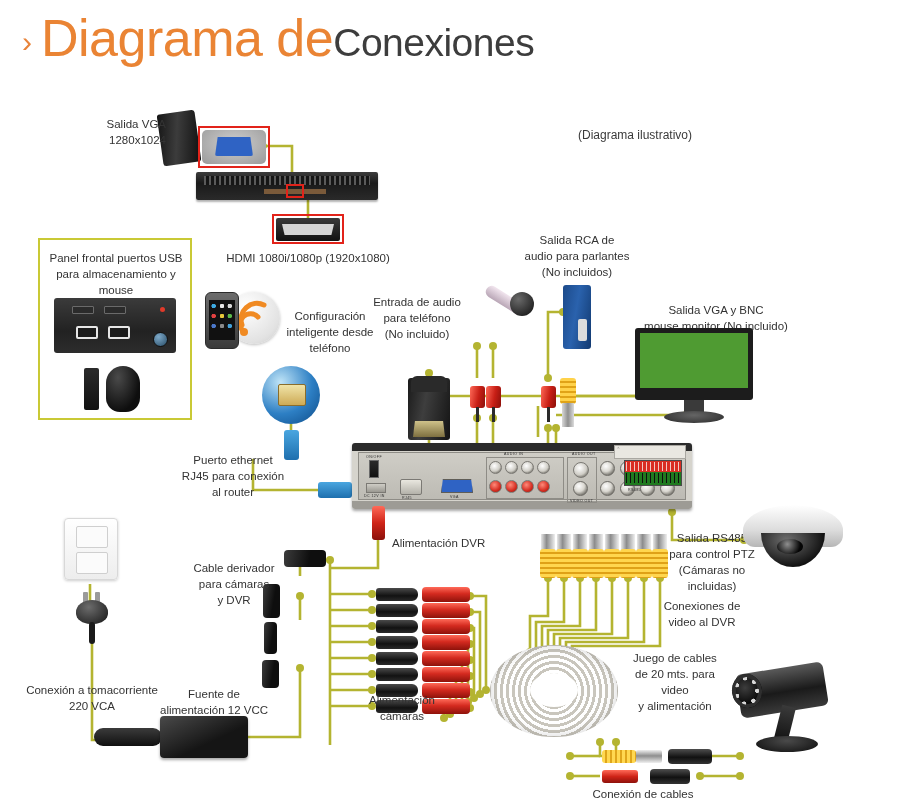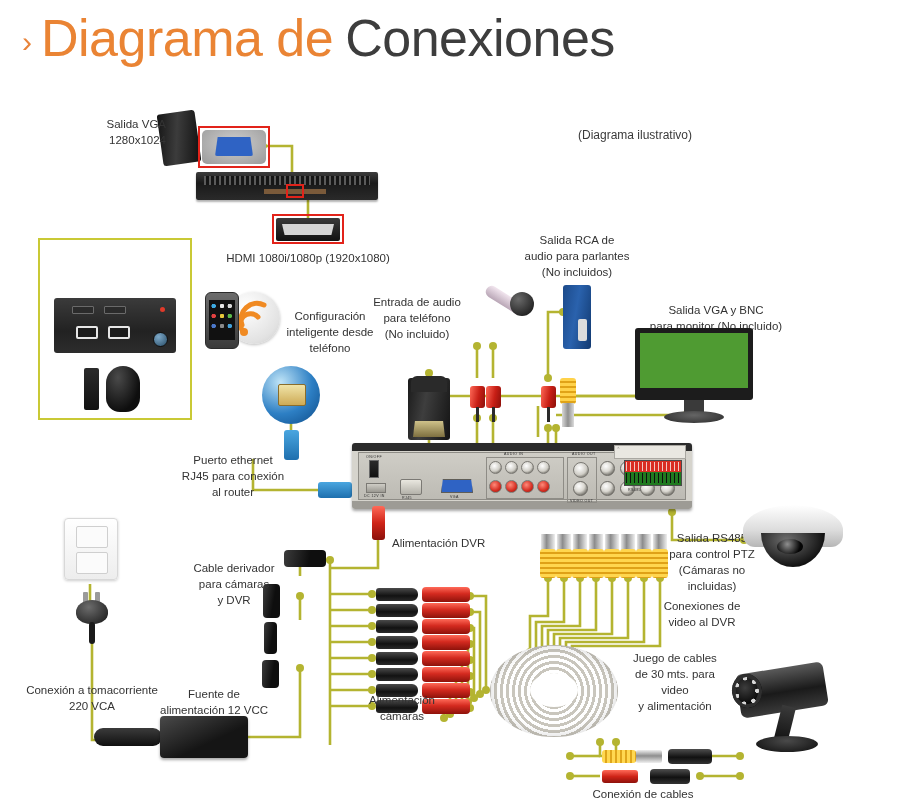--- a/index.html
+++ b/index.html
@@ -23,22 +23,22 @@
   }
   #title-chevron {
     color: #e8833a; font-size: 30px; font-weight: 400;
     margin-right: 9px; position: relative; top: -4px;
   }
   #title-accent {
     color: #ea8434; font-size: 52px; font-weight: 400;
     letter-spacing: -0.5px;
   }
   #title-rest {
-    color: #3d3d3d; font-size: 52px; font-weight: 400;
-    letter-spacing: -0.5px; margin-left: 12px;
+    color: #3d3d3d; font-size: 39px; font-weight: 400;
+    letter-spacing: -0.5px; 
   }
 
   
   .lbl {
     position: absolute;
     color: #333333;
     font-size: 11.5px;
     line-height: 16px;
     text-align: center;
     white-space: pre-line;
@@ -638,20 +638,22 @@
     <div class="strip"></div>
   </div>
   <div class="redbox" style="left:286px; top:184px; width:18px; height:14px;"></div>
   <div class="redbox" style="left:272px; top:214px; width:72px; height:30px;"></div>
   <div id="hdmi-port" class="blk">
     <div class="slot"></div>
   </div>
   <div class="lbl" style="left:212px; top:250px; width:192px;">HDMI 1080i/1080p (1920x1080)</div>
 
   <div id="usb-card">
+    <div class="lbl" style="left:2px; top:10px; width:148px;">Panel frontal puertos USB
+para almacenamiento y mouse</div>
     <div id="usb-panel">
       <div class="usb-btn" style="left:18px; top:8px;"></div>
       <div class="usb-btn" style="left:50px; top:8px;"></div>
       <div class="usb-port" style="left:22px; top:28px;"></div>
       <div class="usb-port" style="left:54px; top:28px;"></div>
       <div style="position:absolute; right:11px; top:9px; width:5px; height:5px; border-radius:50%; background:#e03a2a;"></div>
       <div id="usb-knob"></div>
     </div>
     <div id="usb-stick"></div>
     <div id="usb-mouse"></div>
@@ -693,21 +695,21 @@
   </div>
 
   <div class="lbl" style="left:520px; top:232px; width:114px;">Salida RCA de
 audio para parlantes
 (No incluidos)</div>
   <div id="speaker">
     <div class="grille"></div>
   </div>
 
   <div class="lbl" style="left:636px; top:302px; width:160px;">Salida VGA y BNC
-para monitor (No incluido)</div>
+mouse monitor (No incluido)</div>
   <div id="monitor">
     <div class="bez"></div>
     <div class="scr"></div>
     <div class="neck"></div>
     <div class="base"></div>
   </div>
 
   <div id="vga-big">
     <div class="hood"></div>
     <div class="dsub"></div>
@@ -882,21 +884,21 @@
         <div class="b"></div>
       </div>
   </div>
   <div class="lbl" style="left:650px; top:598px; width:104px;">Conexiones de
 video al DVR</div>
 
   <div id="coil">
     <div class="hole"></div>
   </div>
   <div class="lbl" style="left:620px; top:650px; width:110px;">Juego de cables
-de 30 mts. para video
+de 20 mts. para video
 y alimentación</div>
 
   <div class="conn-yellow" style="left:602px; top:750px;"></div>
   <div class="conn-silver" style="left:636px; top:750px;"></div>
   <div class="conn-black" style="left:668px; top:749px;"></div>
   <div class="conn-red" style="left:602px; top:770px;"></div>
   <div class="conn-black" style="left:650px; top:769px; width:40px;"></div>
   <div class="lbl" style="left:578px; top:786px; width:130px;">Conexión de cables
 cámaras</div>
 

